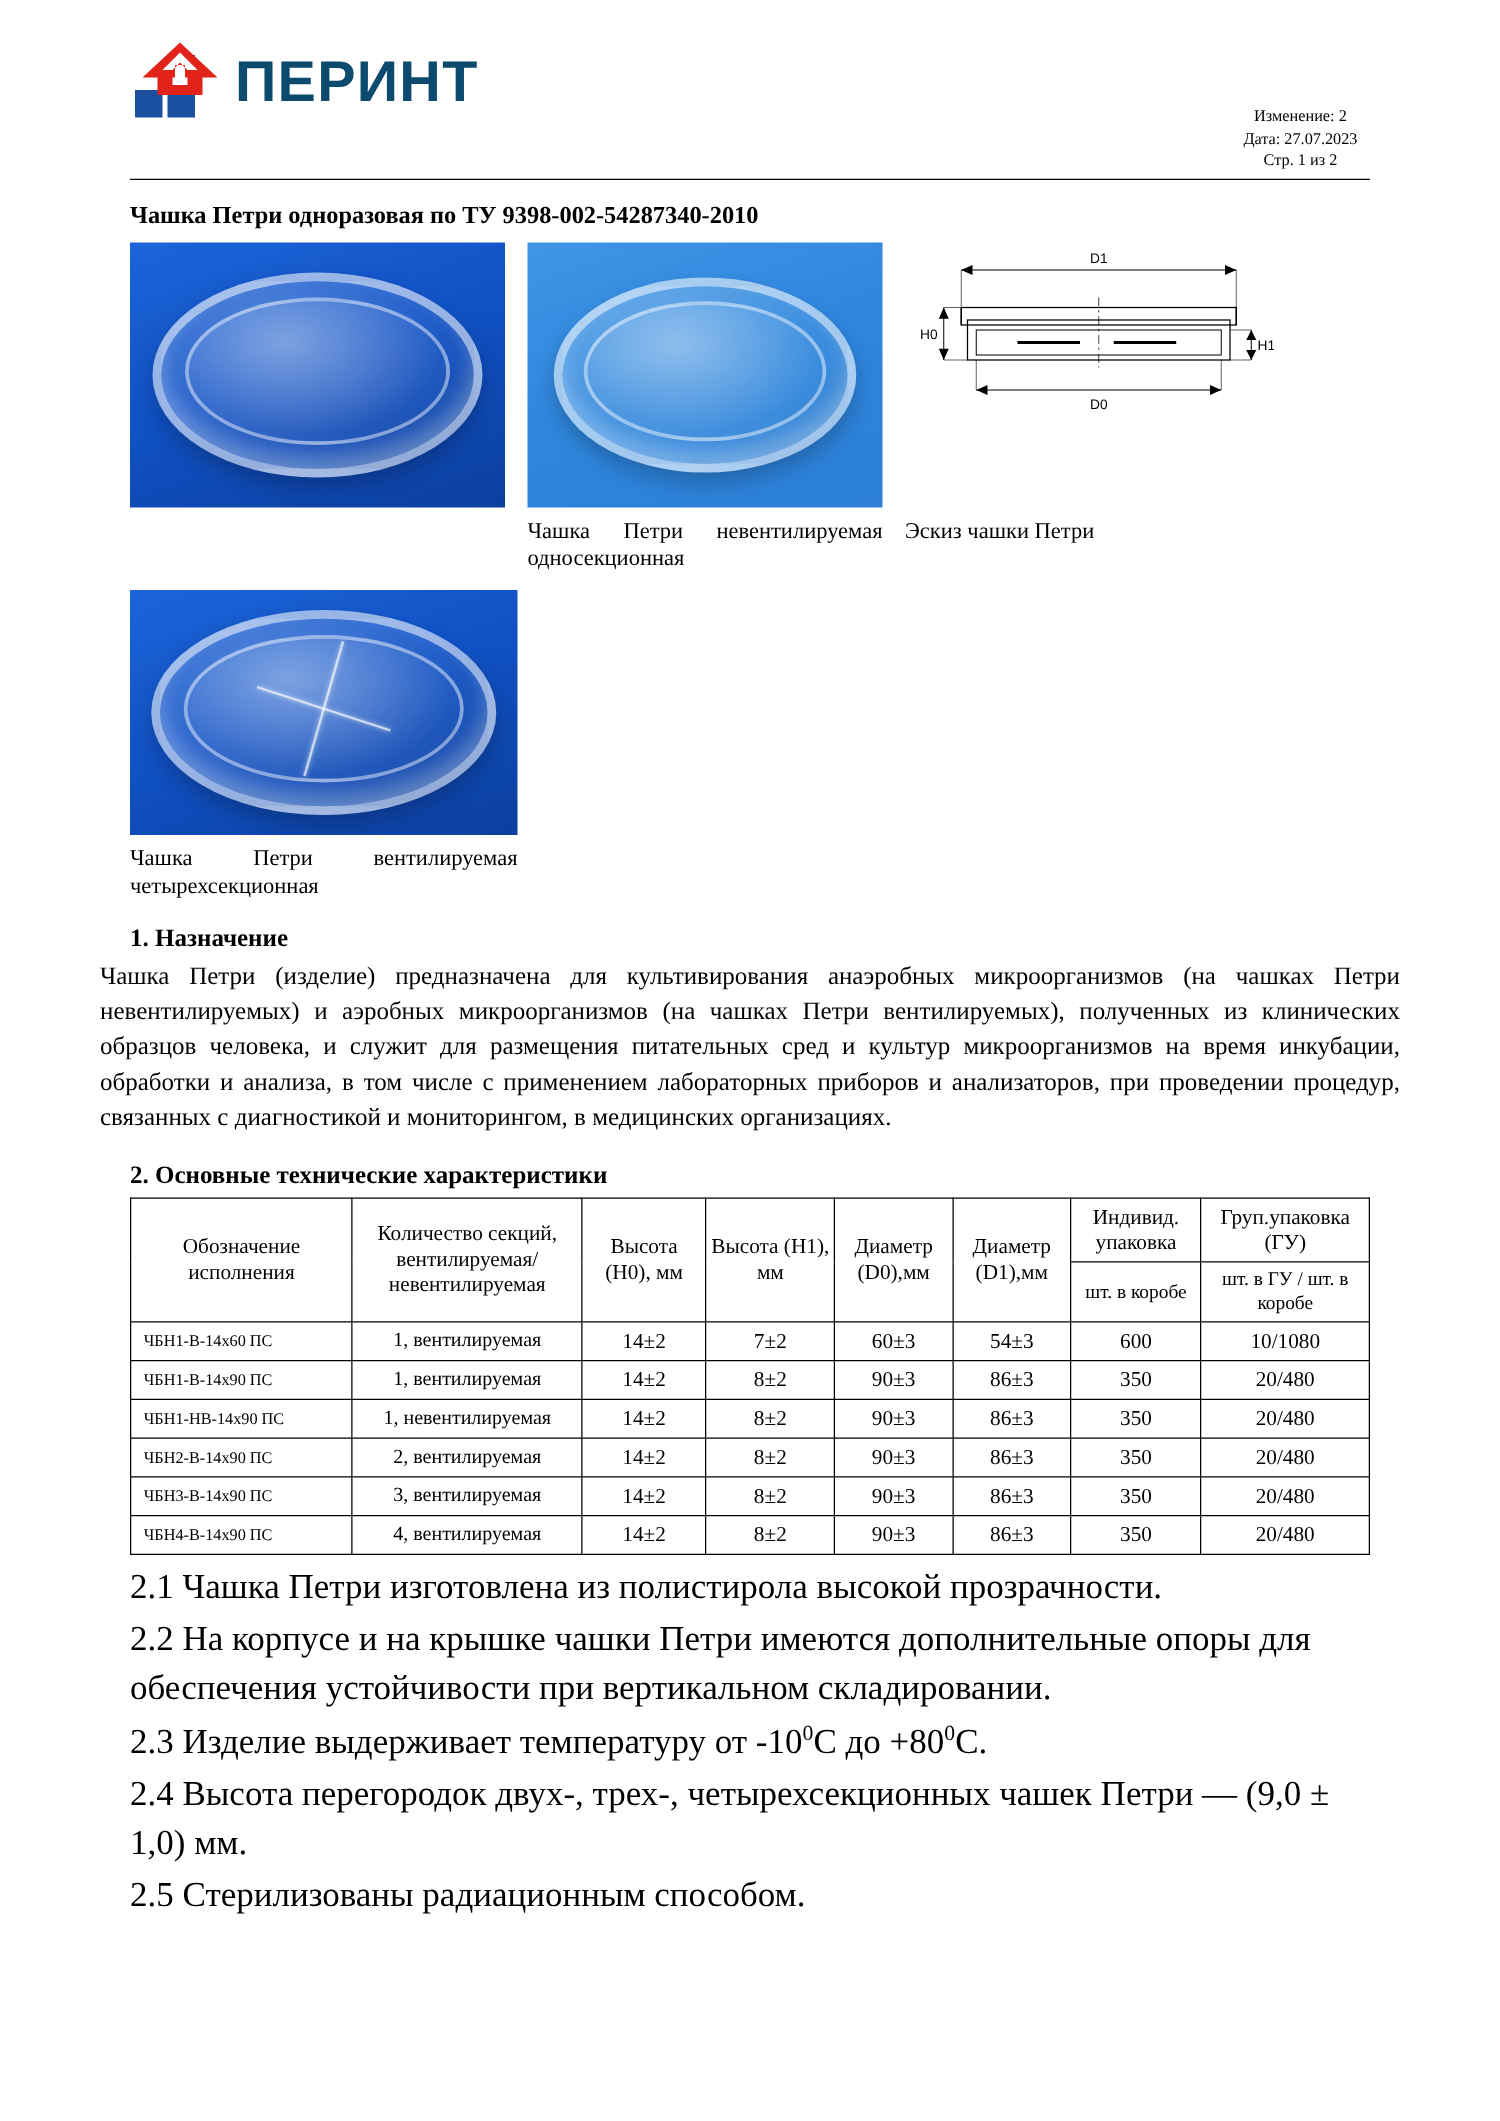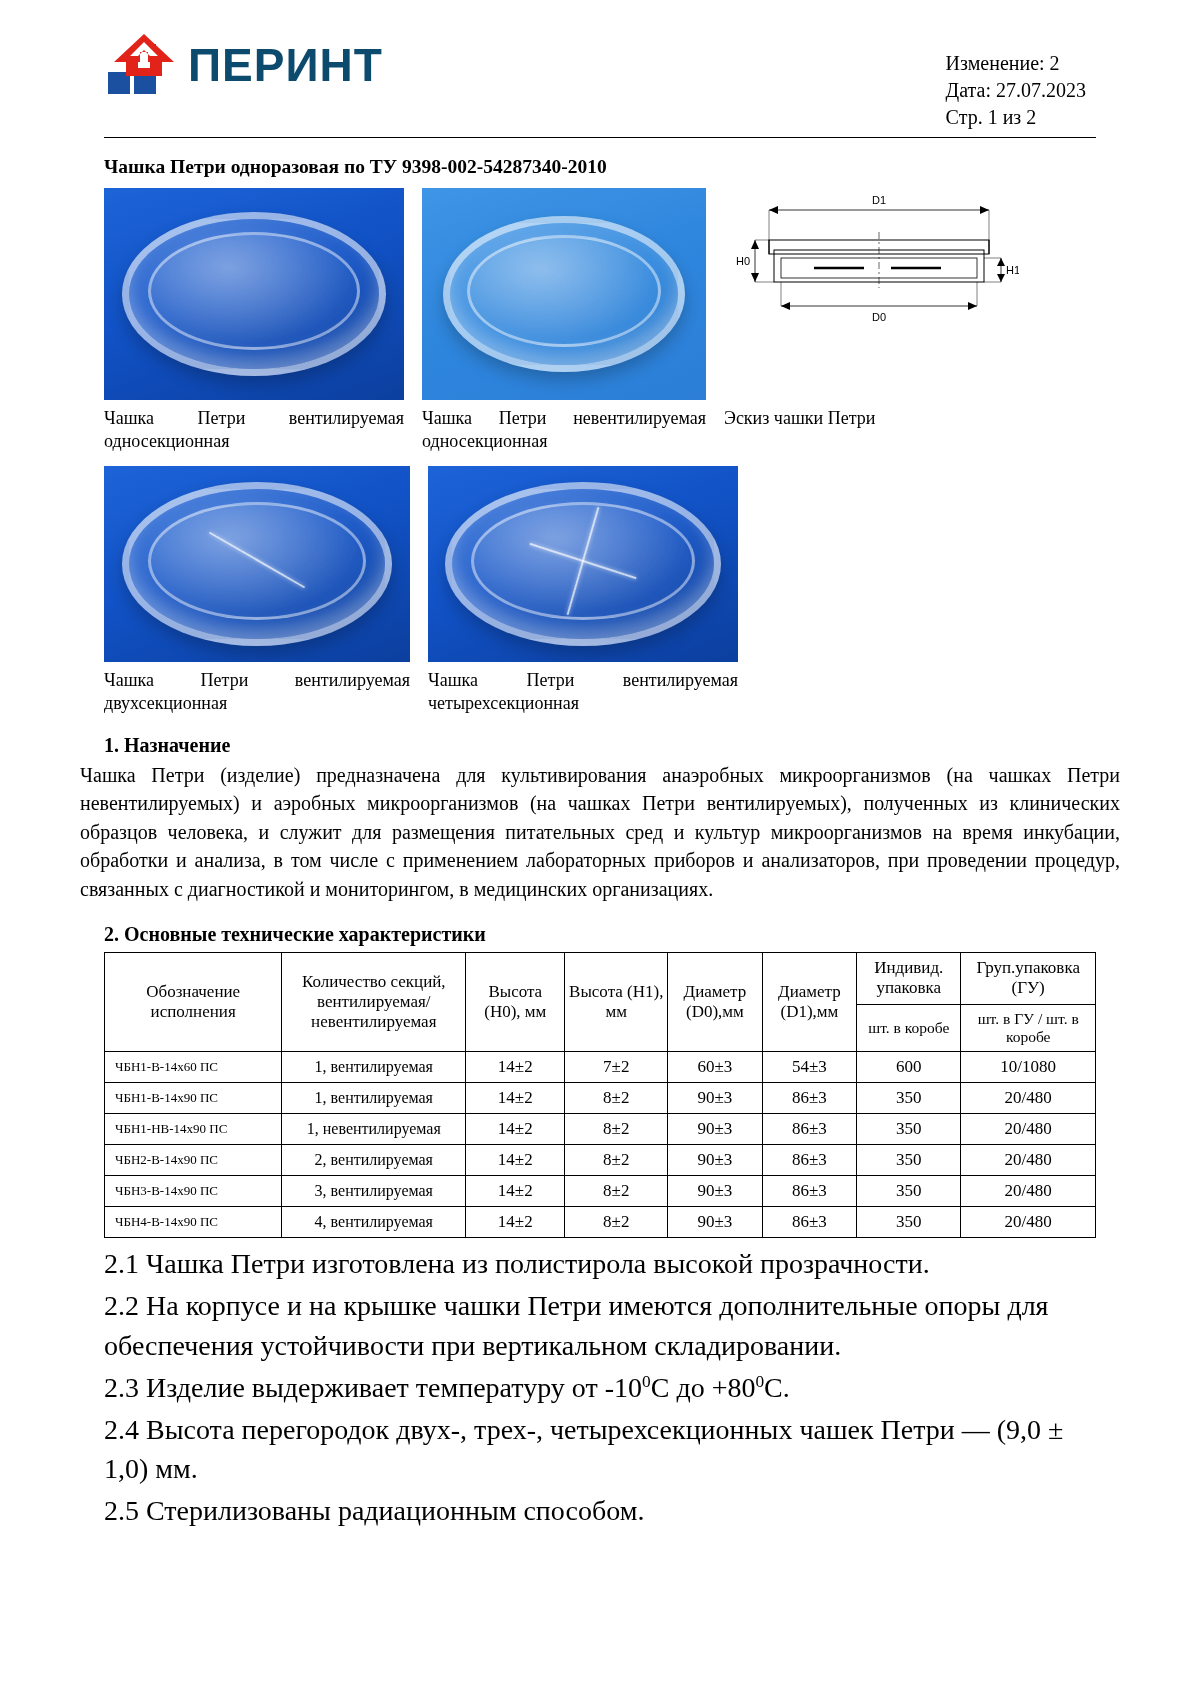--- a/index.html
+++ b/index.html
@@ -41,24 +41,24 @@
     position: relative;
   }
   .logo-text {
     font-family: "Liberation Sans", sans-serif;
     font-weight: bold;
     font-size: 46px;
     letter-spacing: 1px;
     color: #0c4a6e;
   }
   .doc-meta {
-    font-size: 20px;
+    font-size: 13px;
     line-height: 1.35;
-    text-align: left;
-    margin-top: 22px;
+    text-align: center;
+    margin-top: 56px;
     padding-right: 10px;
   }
   .hr-main {
     margin: 6px 104px 0 104px;
     border: none;
     border-top: 1.2px solid #000;
   }
   
   .doc-title {
     margin: 18px 104px 10px 104px;
@@ -202,21 +202,20 @@
   <div class="doc-title">Чашка Петри одноразовая по ТУ 9398-002-54287340-2010</div>
 
   <div class="fig-row row1">
 
     <div class="fig f1">
       <div class="fig-img dish-bg-blue">
         <div class="dish dish-outer" style="width:250px;height:150px;">
           <div class="dish-inner" style="width:206px;height:112px;"></div>
         </div>
       </div>
-      <div class="fig-cap">Чашка Петри вентилируемая односекционная</div>
     </div>
 
     <div class="fig f2">
       <div class="fig-img dish-bg-teal">
         <div class="dish dish-outer" style="width:228px;height:142px;">
           <div class="dish-inner" style="width:188px;height:106px;"></div>
         </div>
       </div>
       <div class="fig-cap">Чашка Петри невентилируемая односекционная</div>
     </div>
@@ -261,30 +260,20 @@
           <line x1="255" y1="94" x2="272" y2="94" stroke="#000" stroke-width="0.5"></line>
           <text x="284" y="86" font-size="11" text-anchor="middle" font-family="Liberation Sans, sans-serif">H1</text>
         </svg>
       </div>
       <div class="fig-cap center">Эскиз чашки Петри</div>
     </div>
   </div>
 
   <div class="fig-row row2" style="margin-top:14px;">
 
-    <div class="fig r2f">
-      <div class="fig-img dish-bg-blue">
-        <div class="dish dish-outer" style="width:256px;height:150px;">
-          <div class="dish-inner" style="width:212px;height:112px;">
-            <div class="sep" style="width:2px;height:110px;left:50%;top:0;transform:translateX(-50%) rotate(-60deg);"></div>
-          </div>
-        </div>
-      </div>
-      <div class="fig-cap">Чашка Петри вентилируемая двухсекционная</div>
-    </div>
 
 
     <div class="fig r2f3">
       <div class="fig-img dish-bg-blue">
         <div class="dish dish-outer" style="width:262px;height:150px;">
           <div class="dish-inner" style="width:218px;height:112px;">
             <div class="sep" style="width:2px;height:112px;left:50%;top:0;transform:translateX(-50%) rotate(-72deg);"></div>
             <div class="sep" style="width:2px;height:112px;left:50%;top:0;transform:translateX(-50%) rotate(16deg);"></div>
           </div>
         </div>

